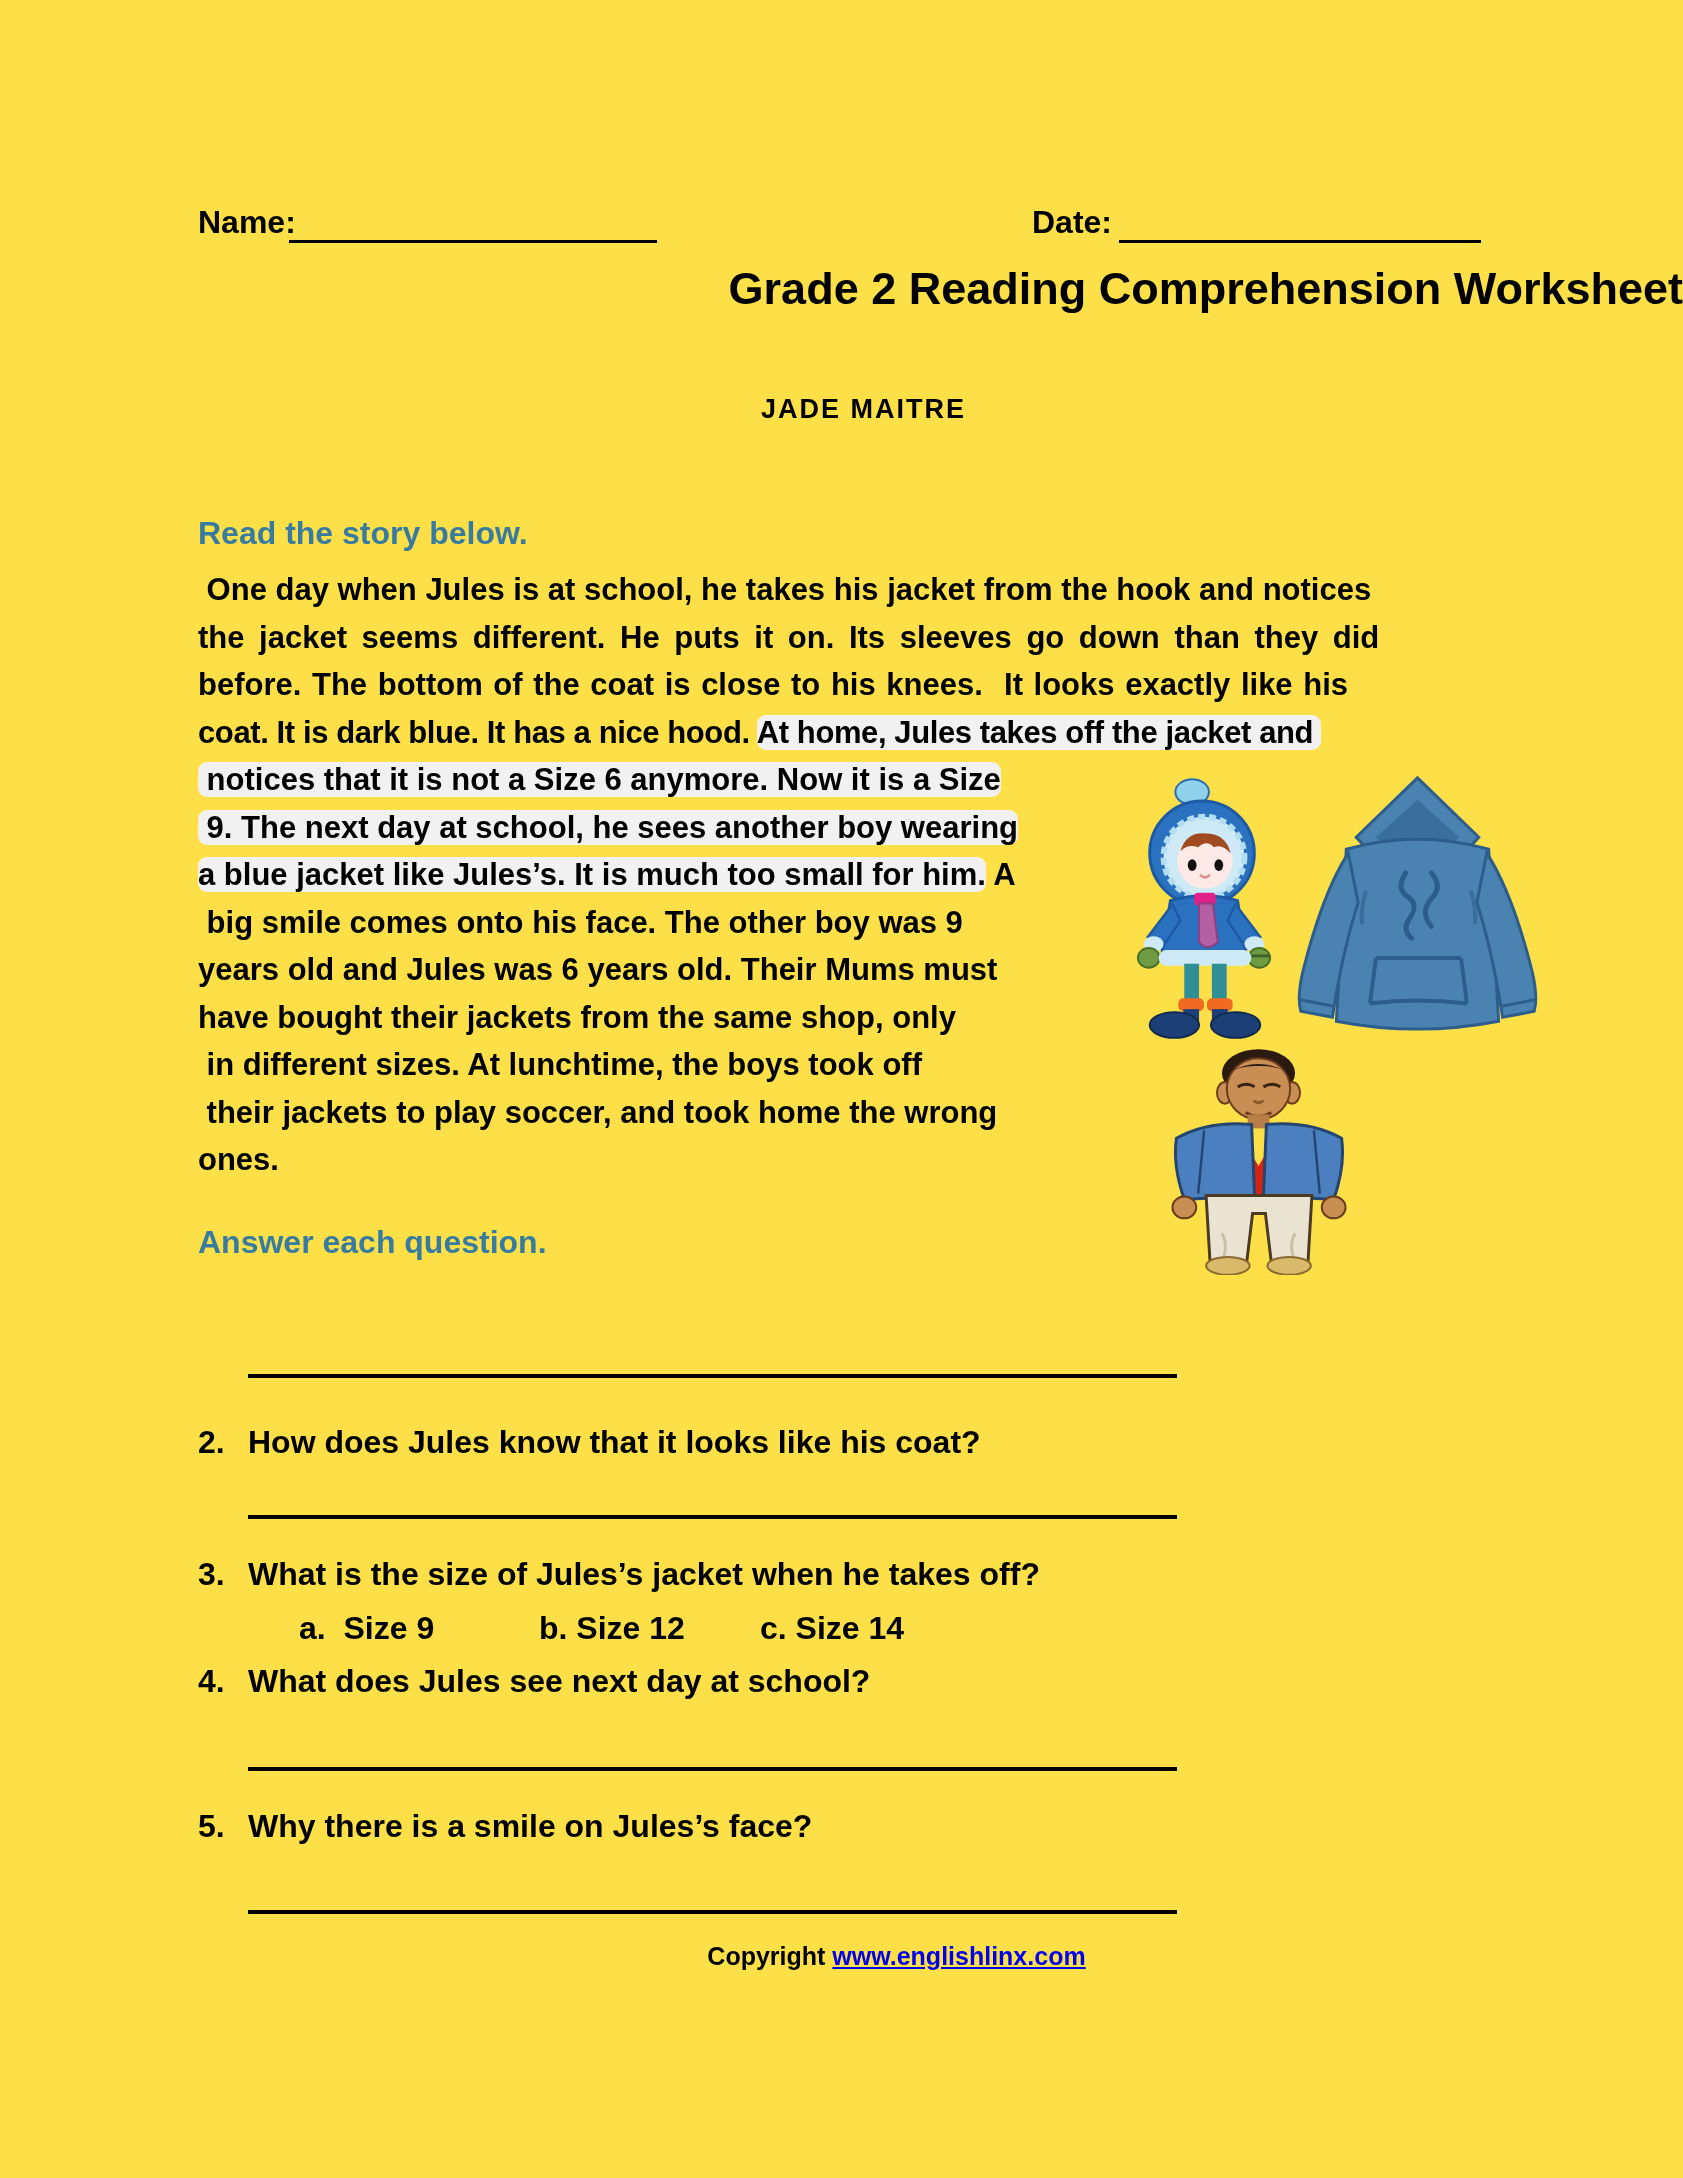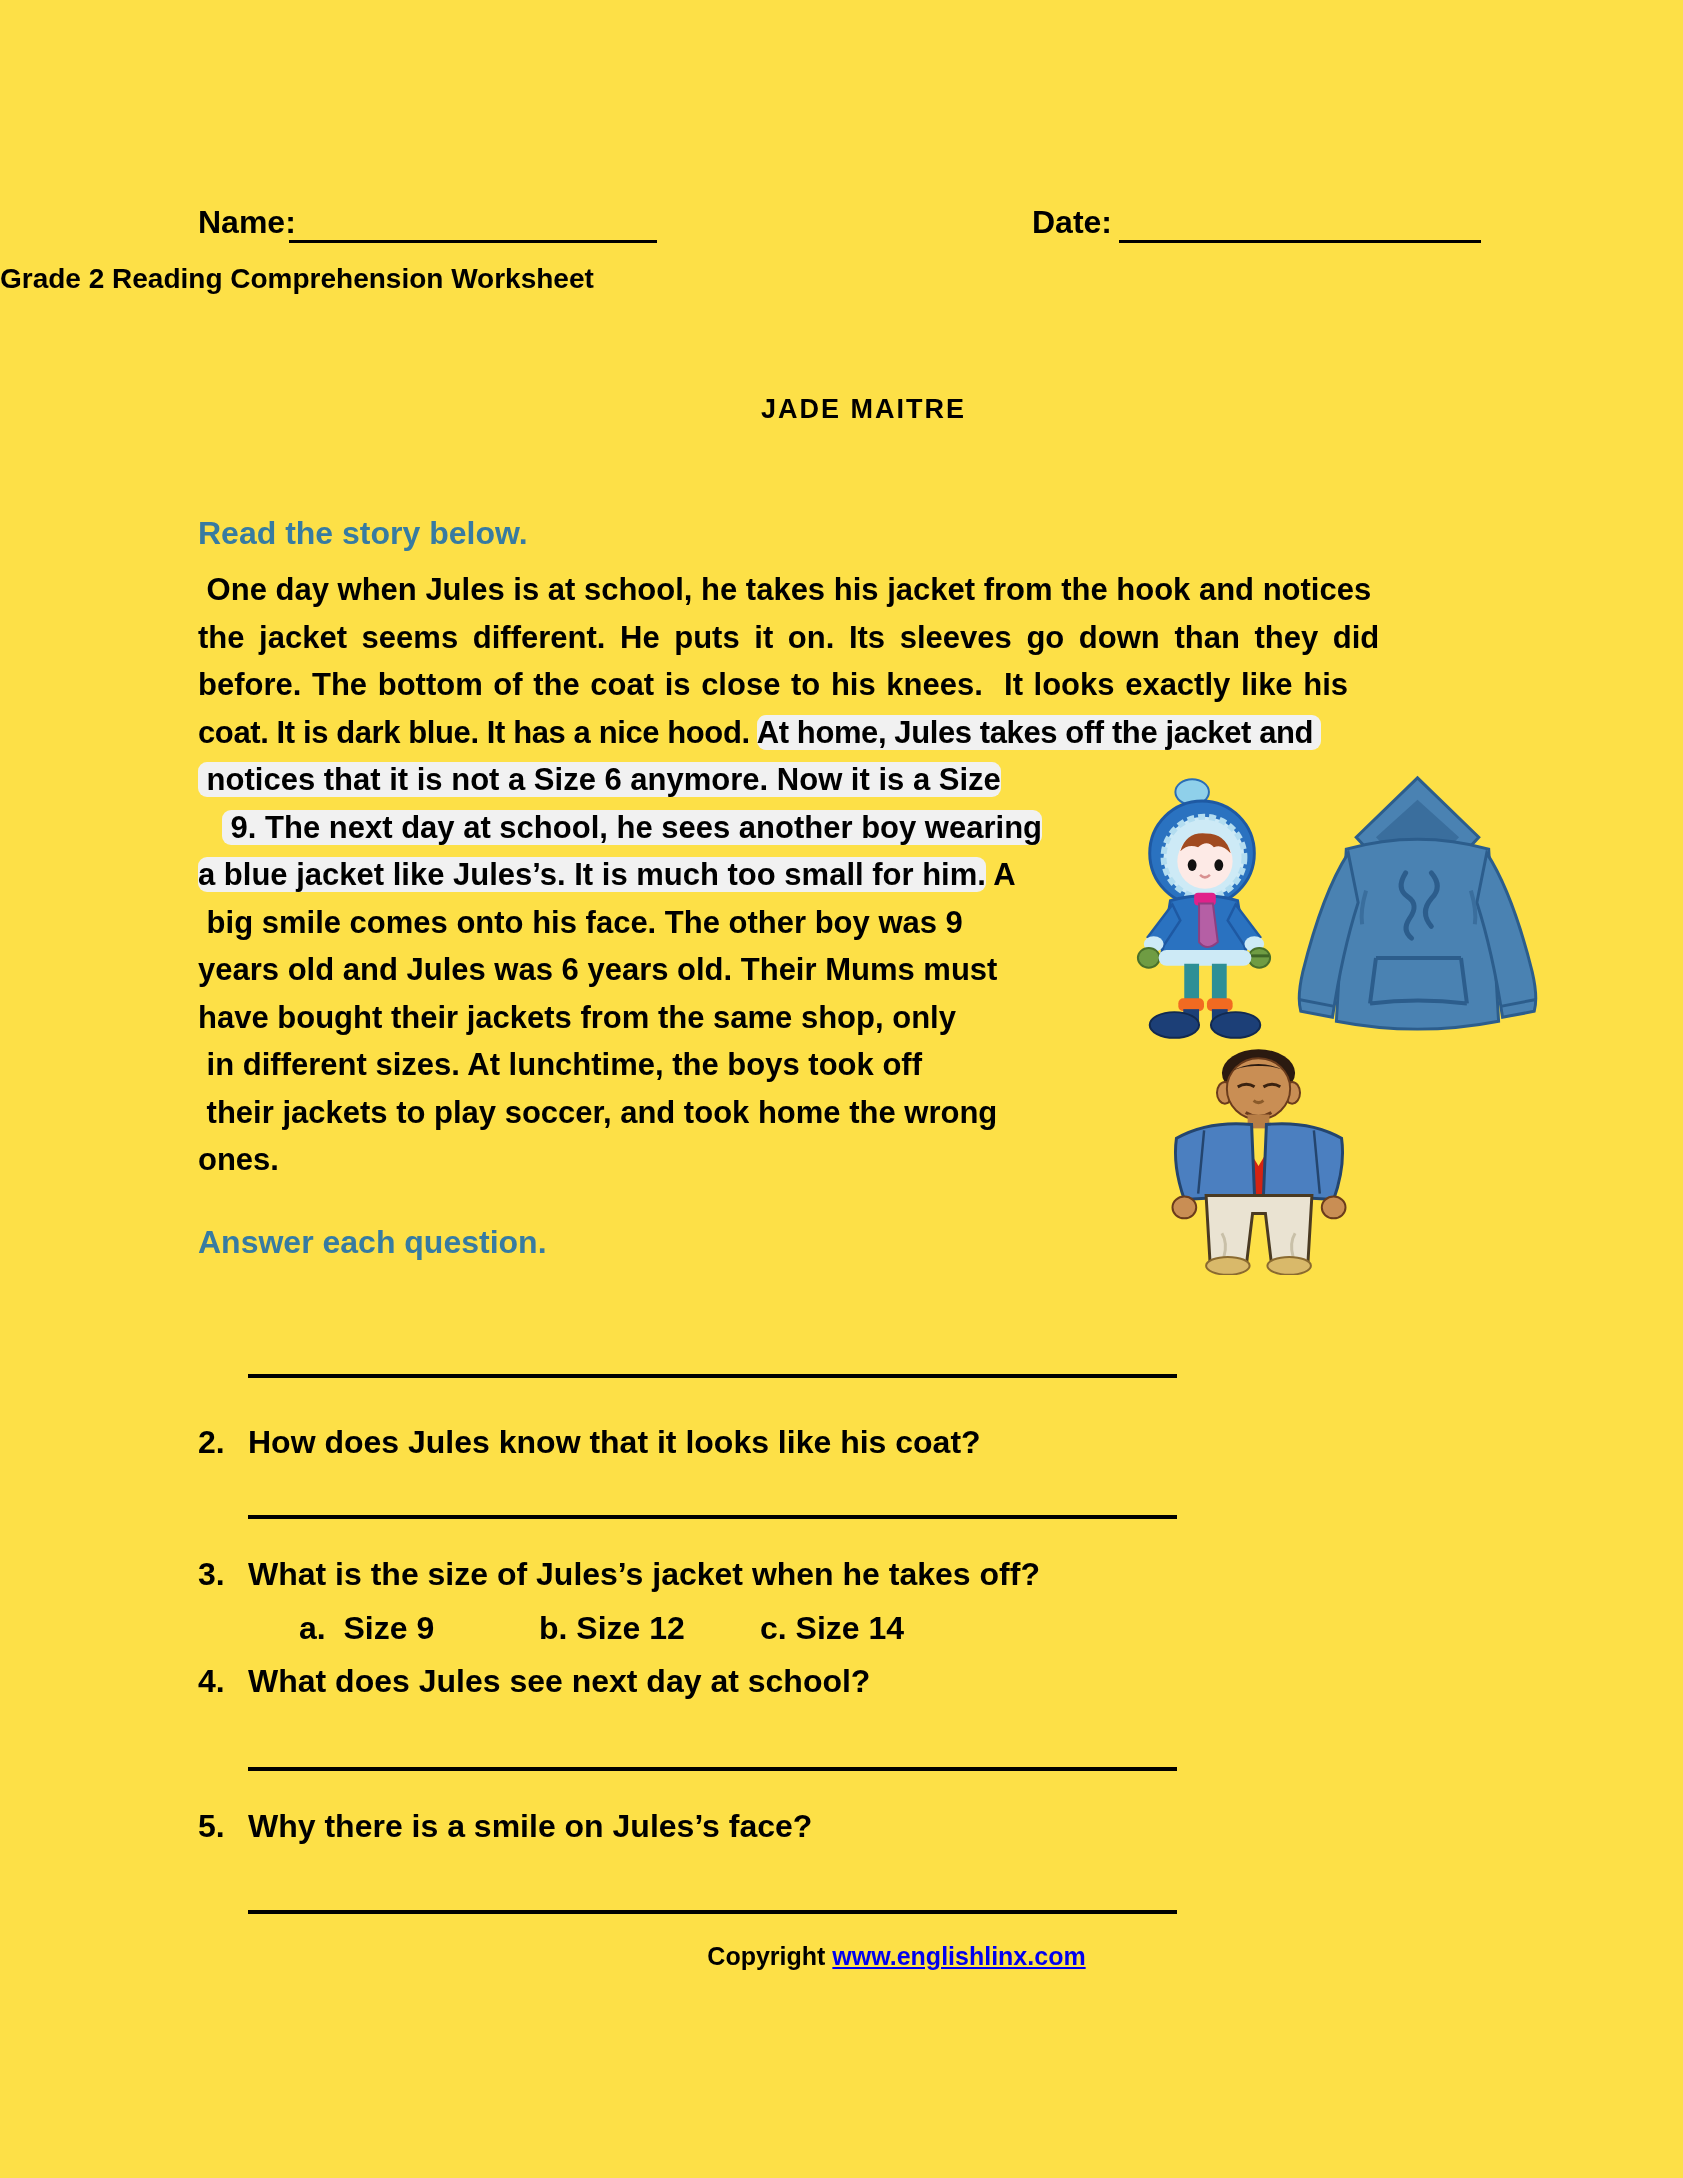--- a/index.html
+++ b/index.html
@@ -10,21 +10,21 @@
     font-family:"Liberation Sans", sans-serif;
     font-weight:700;
     color:#000;
     overflow:hidden;
     margin:0 auto;
   }
   
   .field-label{position:absolute;font-size:32px;}
   .write-line{position:absolute;height:36px;border-bottom:3px solid #000;}
   
-  .ws-title{position:absolute;left:0;right:0;top:263px;text-align:left;font-size:28px;}
+  .ws-title{position:absolute;left:0;right:0;top:263px;text-align:right;font-size:45px;}
   .story-title{position:absolute;left:0;right:0;top:348px;text-align:center;font-size:38px;letter-spacing:1px;}
   .author{position:absolute;left:0;right:0;top:394px;text-align:center;font-size:27px;letter-spacing:2px;padding-left:44px;}
   
   .section-heading{position:absolute;left:198px;font-size:32px;color:#377ba1;}
   
   .story{position:absolute;left:198px;top:567px;width:1307px;}
   .story-line{position:absolute;left:0;font-size:31px;line-height:46px;white-space:pre;}
   .story-line.i1{word-spacing:6px;}
   .story-line.i2{word-spacing:2px;}
   .story-line.i3{letter-spacing:-0.4px;}
@@ -54,21 +54,21 @@
   <div class="author">JADE MAITRE</div>
 
   <div class="section-heading" style="top:515px;">Read the story below.</div>
 
   <div class="story">
     <div class="story-line i0" style="top:0px;text-align:right;"><span> One day when Jules is at school, he takes his jacket from the hook and notices</span></div>
     <div class="story-line i1" style="top:48px;"><span>the jacket seems different. He puts it on. Its sleeves go down than they did</span></div>
     <div class="story-line i2" style="top:95px;"><span>before. The bottom of the coat is close to his knees.  It looks exactly like his</span></div>
     <div class="story-line i3" style="top:143px;"><span>coat. It is dark blue. It has a nice hood. </span><span class="hl">At home, Jules takes off the jacket and </span></div>
     <div class="story-line" style="top:190px;"><span class="hl"> notices that it is not a Size 6 anymore. Now it is a Size</span></div>
-    <div class="story-line" style="top:238px;margin-left:24px;"><span class="hl"> 9. The next day at school, he sees another boy wearing</span></div>
+    <div class="story-line" style="top:238px;"><span class="hl"> 9. The next day at school, he sees another boy wearing</span></div>
     <div class="story-line" style="top:285px;"><span class="hl">a blue jacket like Jules’s. It is much too small for him.</span><span> A</span></div>
     <div class="story-line" style="top:333px;"><span> big smile comes onto his face. The other boy was 9</span></div>
     <div class="story-line" style="top:380px;"><span>years old and Jules was 6 years old. Their Mums must</span></div>
     <div class="story-line" style="top:428px;"><span>have bought their jackets from the same shop, only</span></div>
     <div class="story-line" style="top:475px;"><span> in different sizes. At lunchtime, the boys took off</span></div>
     <div class="story-line" style="top:523px;"><span> their jackets to play soccer, and took home the wrong</span></div>
     <div class="story-line" style="top:570px;"><span>ones.</span></div>
   </div>
 
   <svg class="illo" style="left:1129px;top:774px;" width="150" height="268" viewBox="0 0 152 271" aria-label="child wearing blue fur-lined winter parka">

